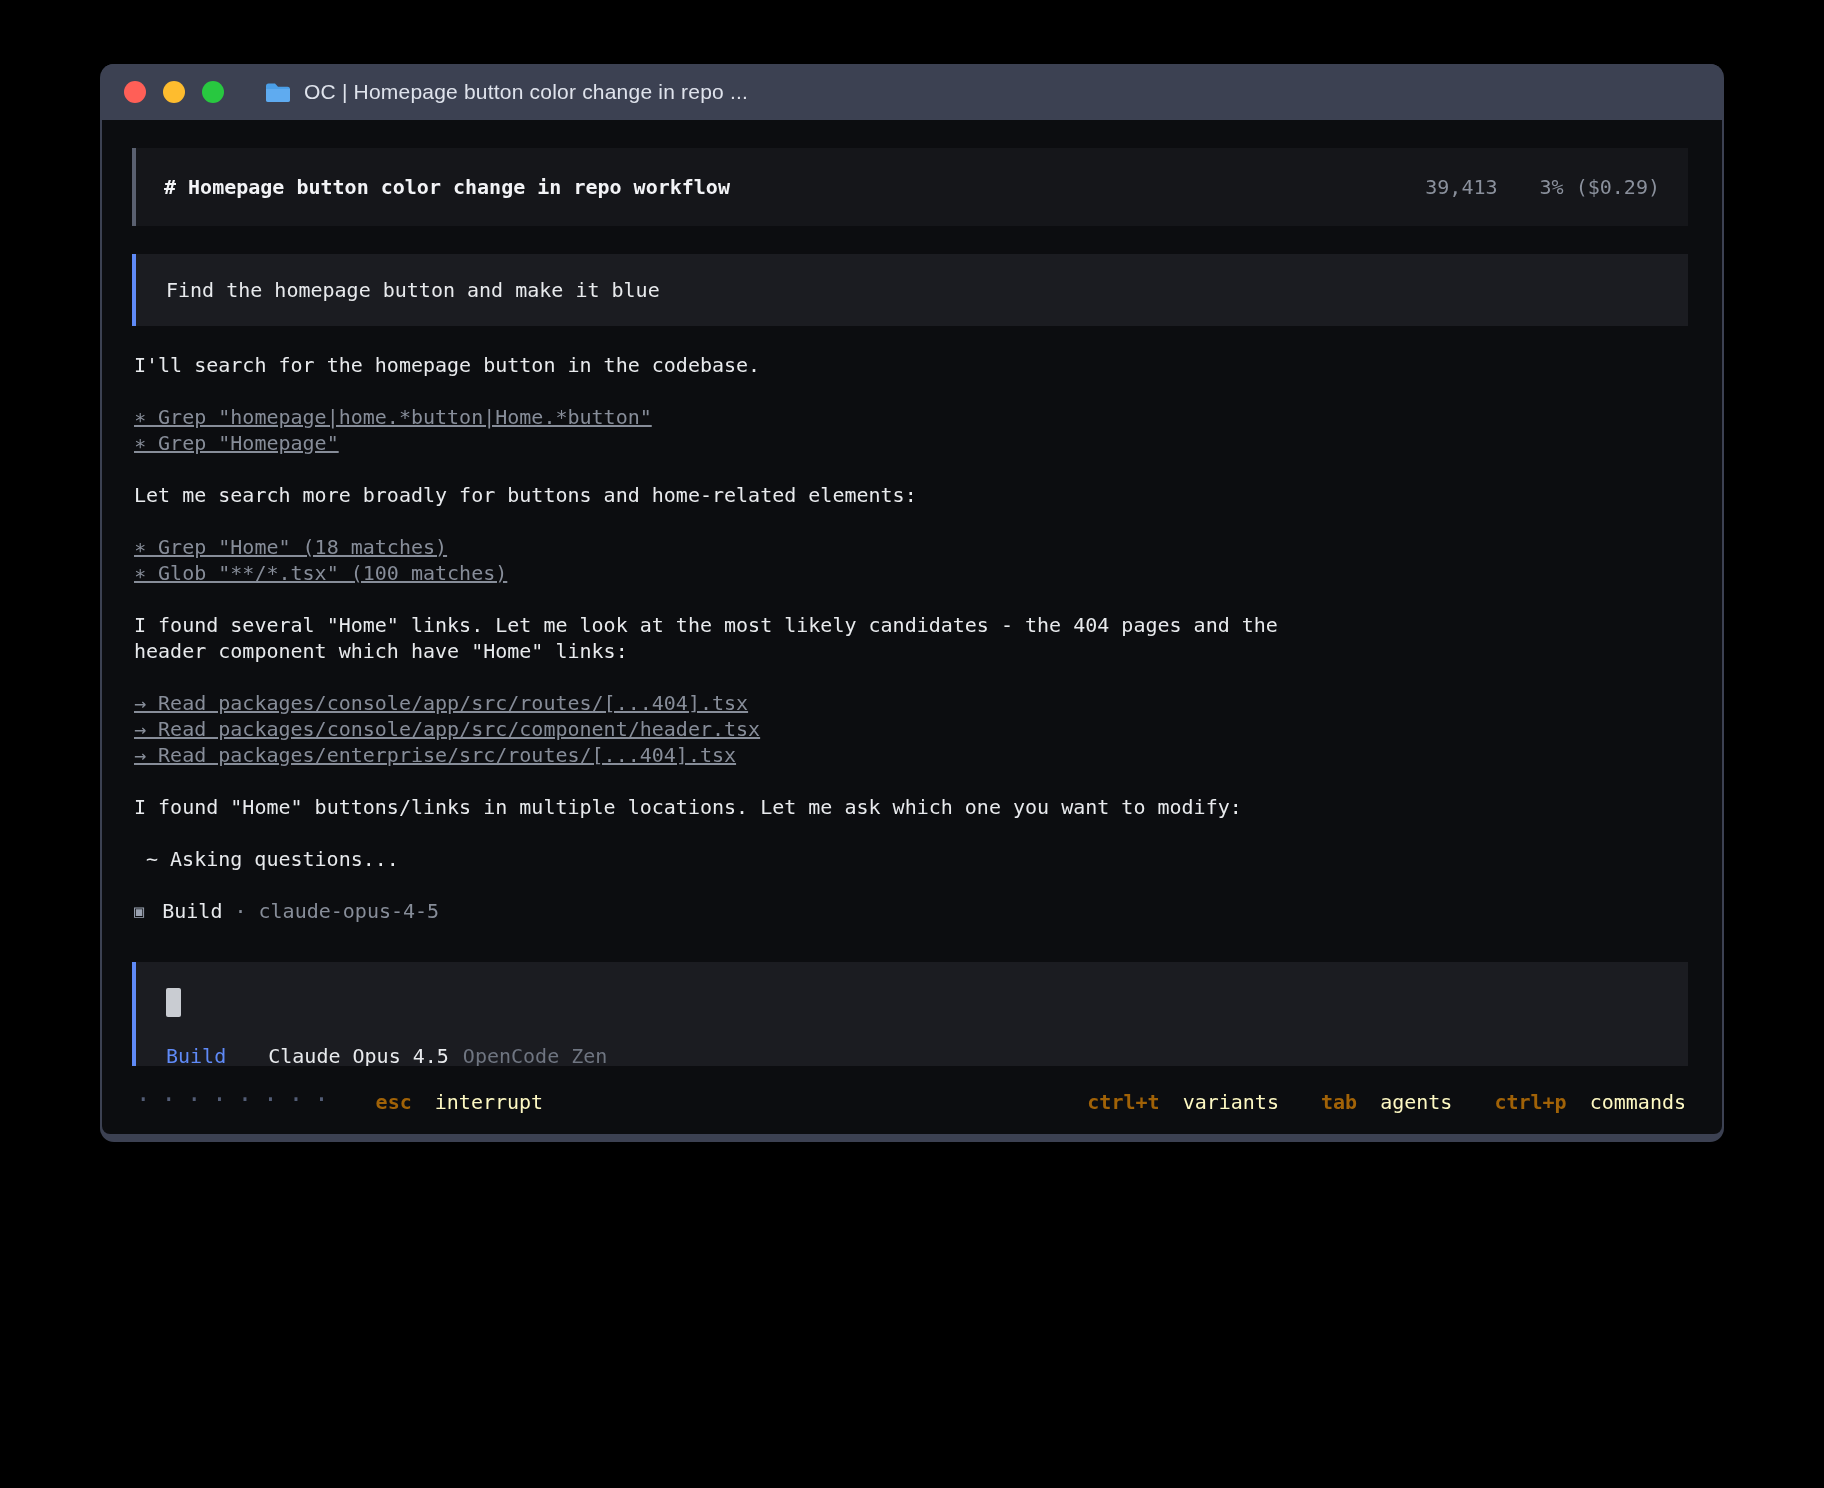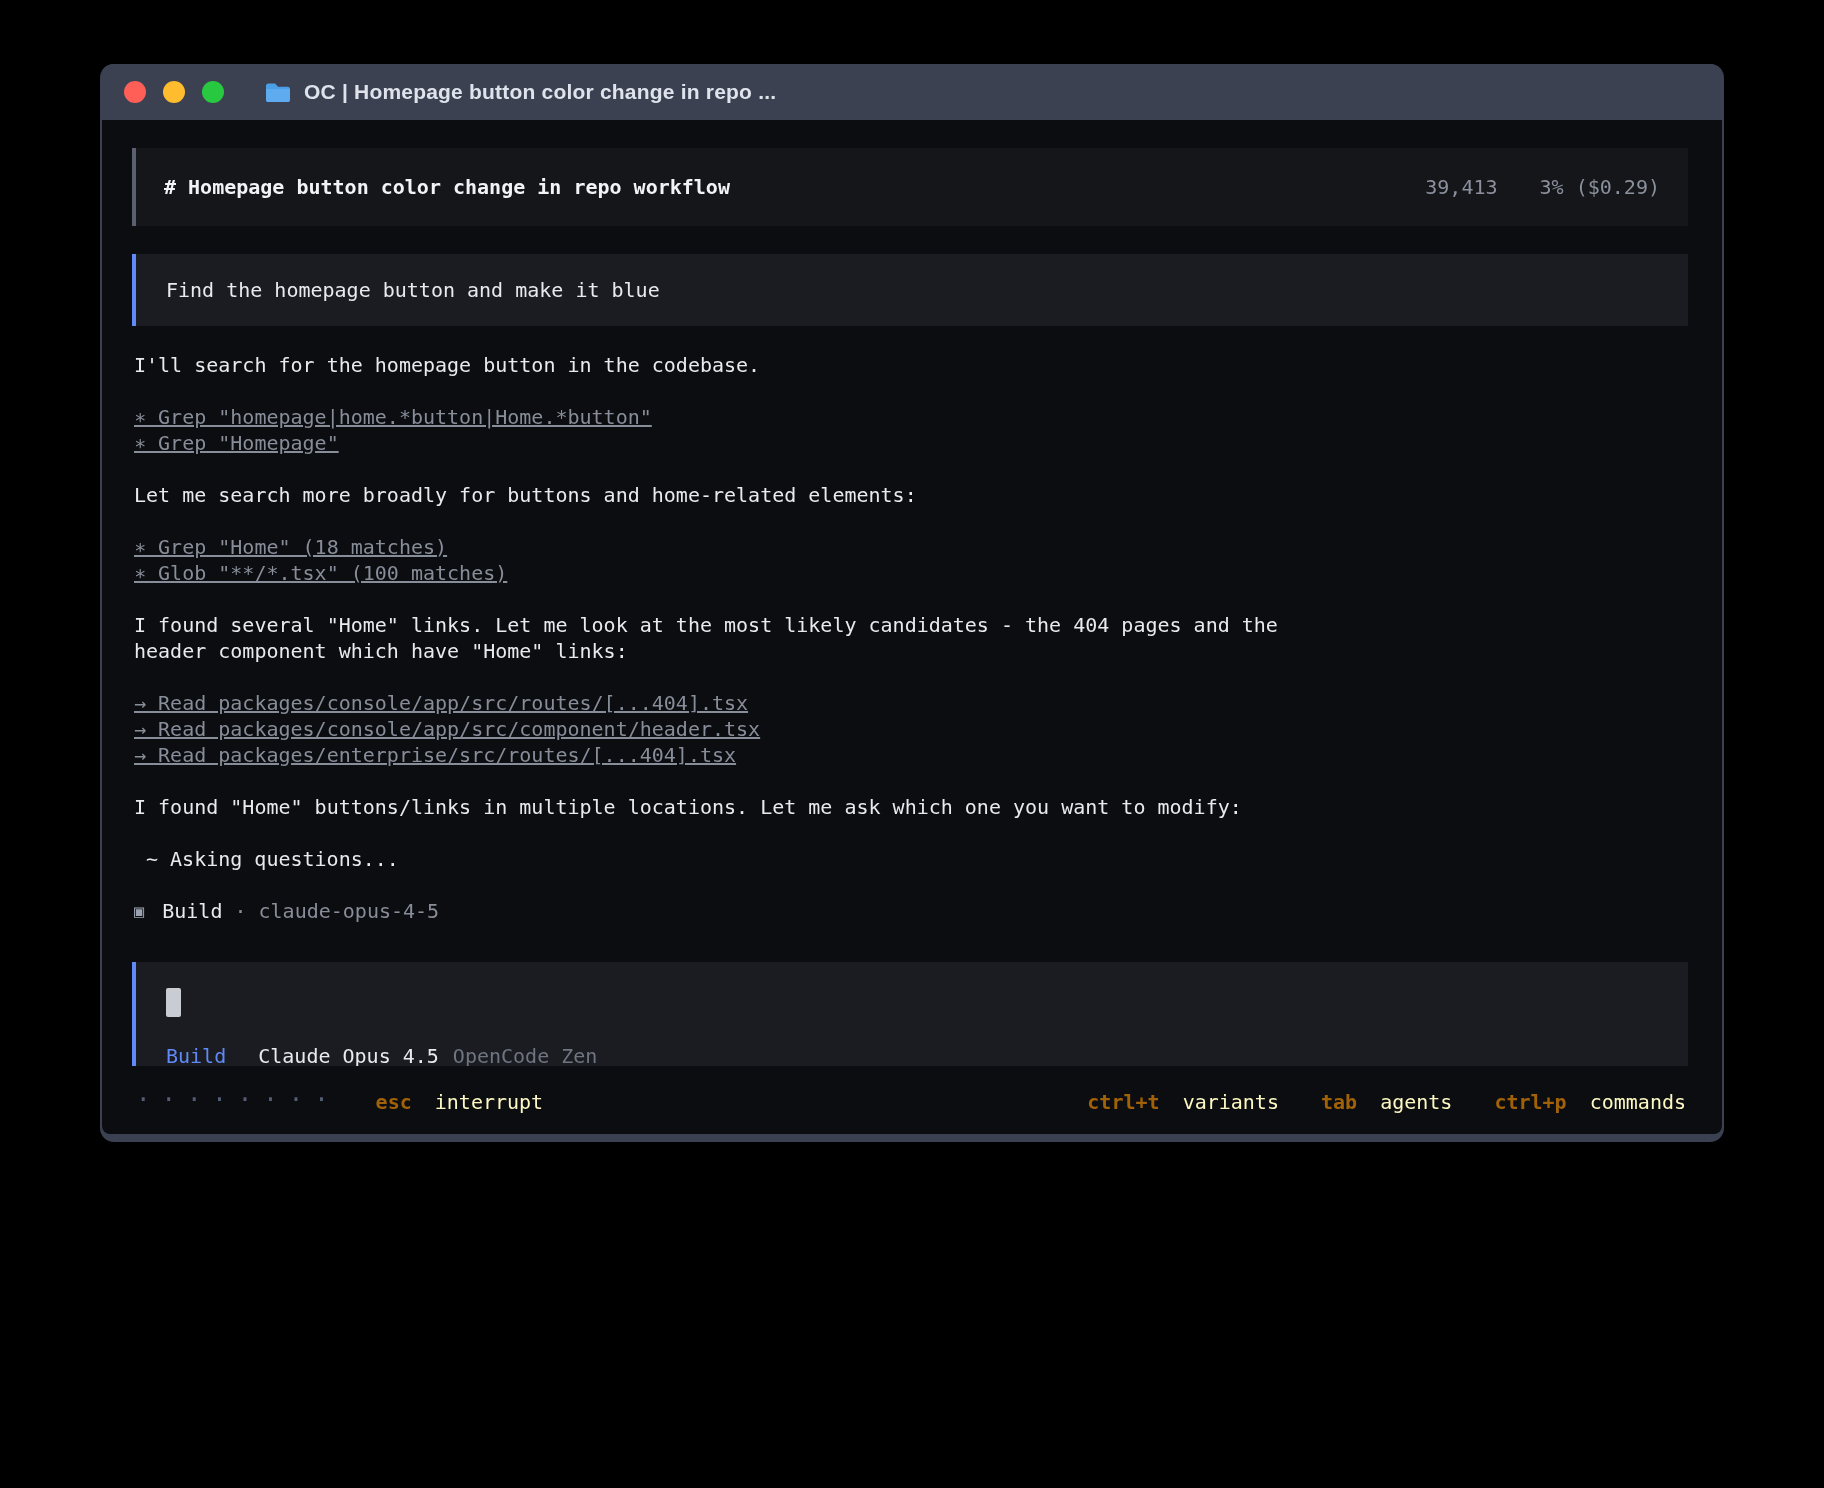--- a/index.html
+++ b/index.html
@@ -29,21 +29,21 @@
   }
   .traffic-lights { display: flex; align-items: center; gap: 17px; }
   .light { width: 22px; height: 22px; border-radius: 50%; display: inline-block; }
   .light.red    { background: #ff5f57; }
   .light.yellow { background: #febc2e; }
   .light.green  { background: #28c840; }
   .folder-wrap { margin-left: 40px; display: flex; align-items: center; }
   .titlebar-title {
     margin-left: 12px;
     font-family: "Liberation Sans", sans-serif;
-    font-weight: bold;
+    font-weight: normal;
     font-size: 21px;
     color: #dfe3ec;
     letter-spacing: 0.2px;
     text-align: right;
   }
 
   .content {
     flex: 1;
     background: #0c0d10;
     display: flex;
@@ -109,21 +109,21 @@
   }
   .cursor {
     display: inline-block;
     width: 15px; height: 29px;
     background: #c9ccd2;
     border-radius: 2px;
     vertical-align: middle;
   }
   .input-footer { margin-top: 26px; display: flex; align-items: center; }
   .input-mode { color: #5f8af7; }
-  .input-model { color: #e8eaed; margin-left: 32px; }
+  .input-model { color: #e8eaed; margin-left: 42px; }
   .input-provider { color: #6f7581; margin-left: 14px; }
 
   .statusbar {
     flex: 0 0 56px;
     display: flex;
     align-items: center;
     padding: 0 36px 8px 34px;
     font-size: 20px;
   }
   .spinner {

